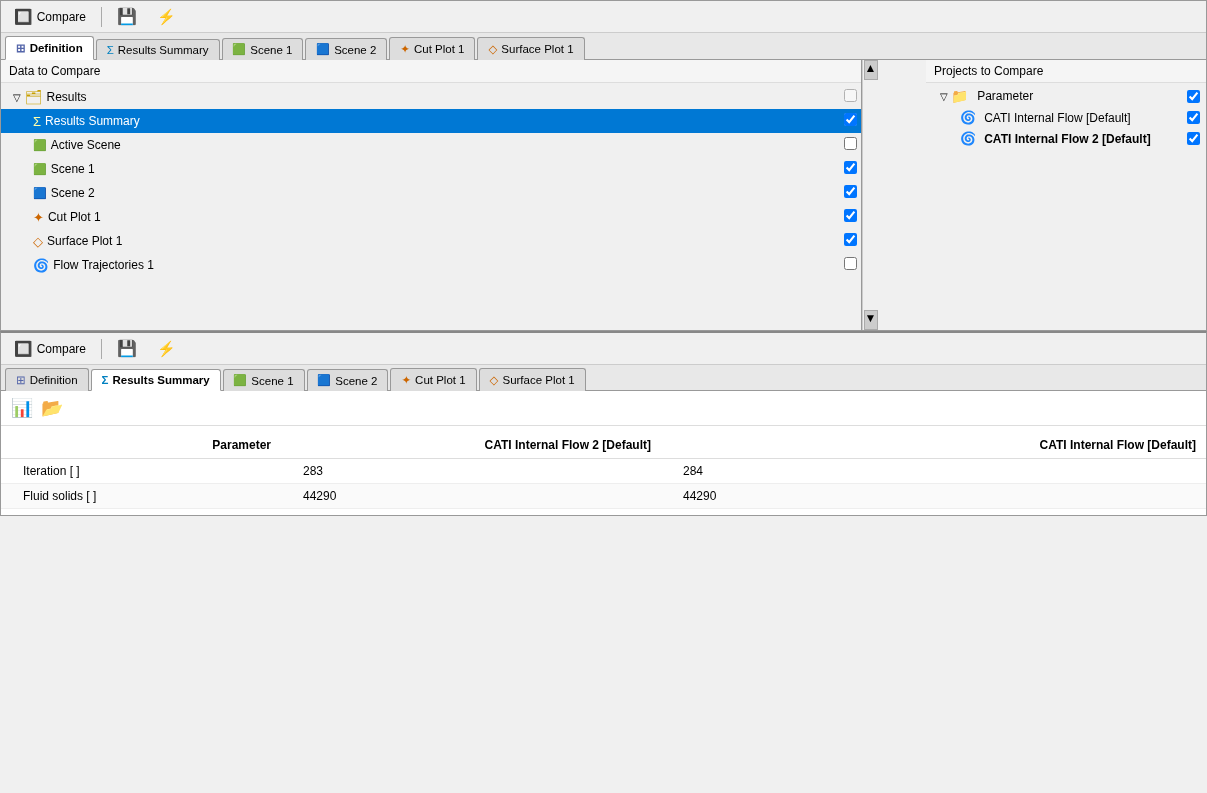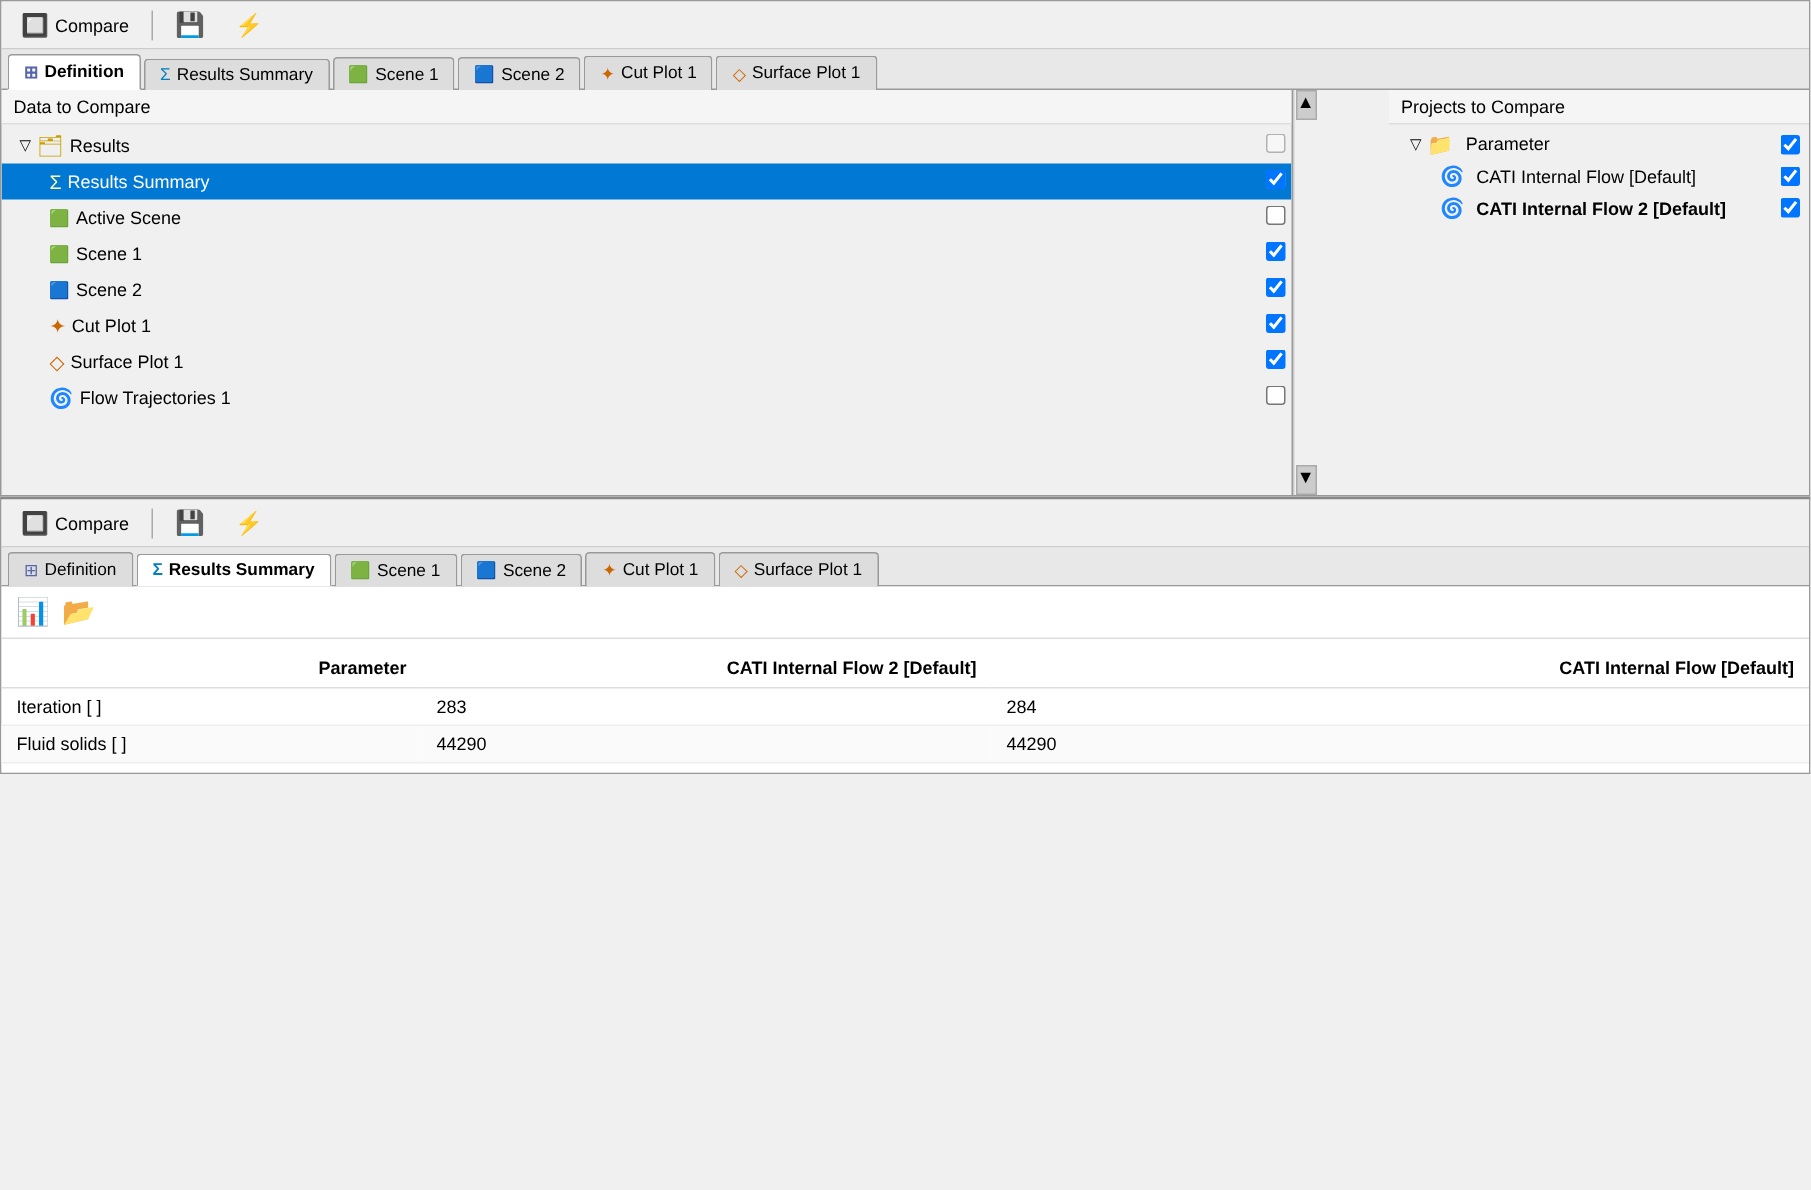--- a/index.html
+++ b/index.html
@@ -63,21 +63,21 @@
     .project-item .p-indent { display: inline-block; }
 
     
     .scrollbar-col { width: 16px; background: #f0f0f0; border-left: 1px solid #ccc; display: flex; flex-direction: column; align-items: center; }
 
     
     .bottom-panel { border-top: 2px solid #888; }
     .results-table { width: 100%; padding: 6px 0; }
     .results-table table { width: 100%; border-collapse: collapse; }
     .results-table th { font-weight: bold; padding: 6px 10px; text-align: right; border-bottom: 1px solid #ddd; }
-    .results-table td { padding: 5px 10px; border-bottom: 1px solid #eee; }
+    .results-table td { padding: 5px 22px; border-bottom: 1px solid #eee; }
     .results-table tr:nth-child(even) { background: #fafafa; }
 
     
     input[type=checkbox] { width: 13px; height: 13px; cursor: pointer; }
 
     .bottom-toolbar-icons { display: flex; gap: 4px; padding: 4px 8px; border-bottom: 1px solid #ccc; }
     .bottom-toolbar-icon { font-size: 18px; cursor: pointer; padding: 2px; }
 
     .col1 { width: 280px; min-width: 280px; }
     .col2 { width: 380px; min-width: 200px; font-weight: bold; }

